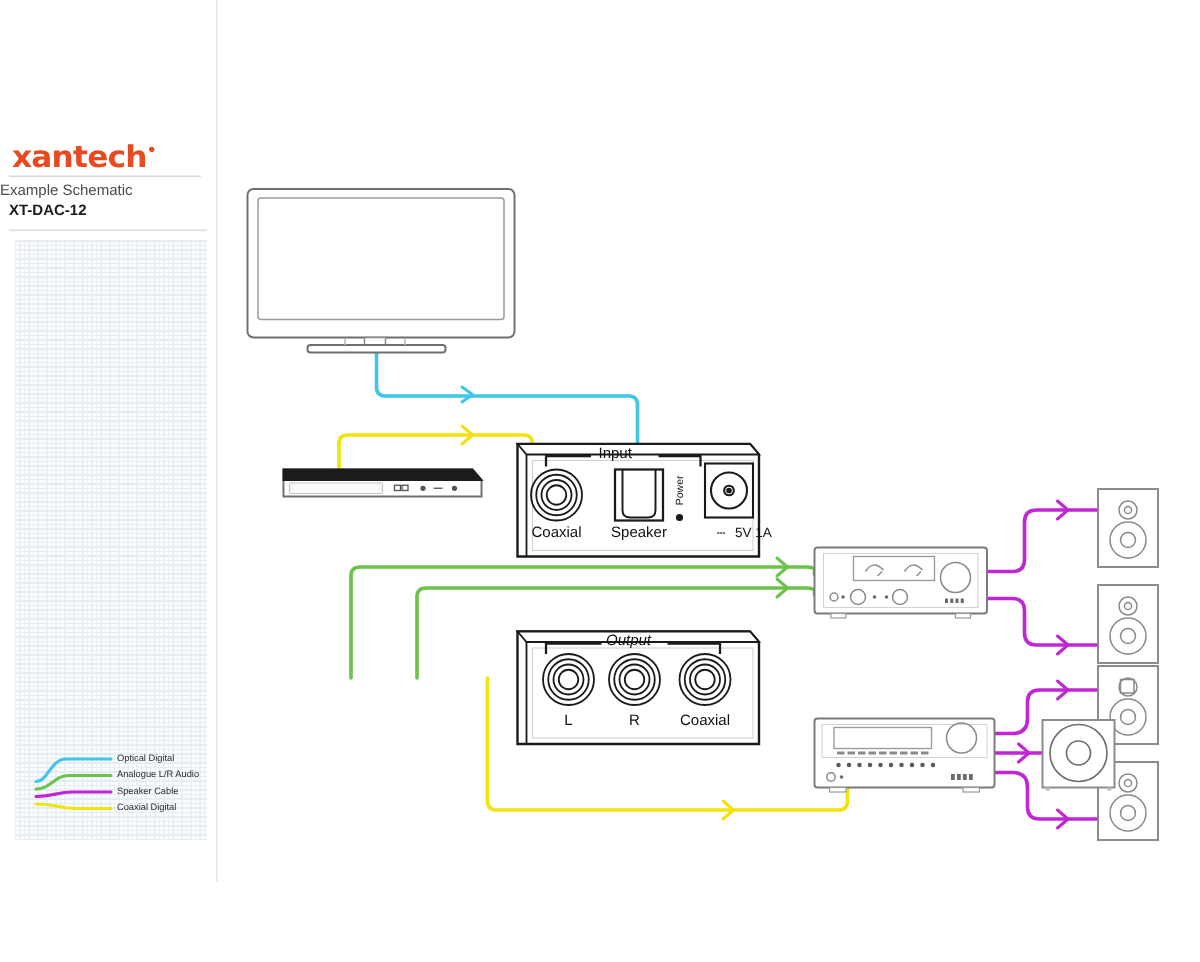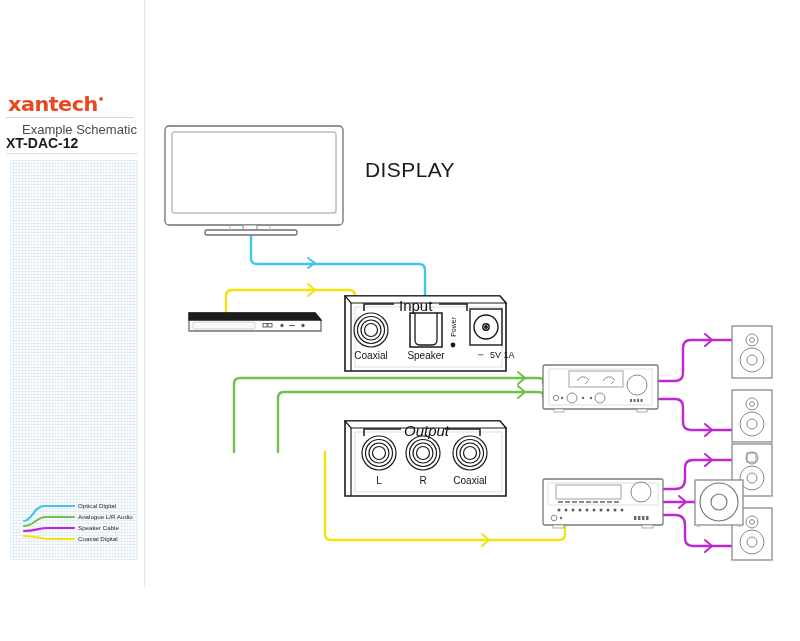--- a/index.html
+++ b/index.html
@@ -28,26 +28,26 @@
     color: #E8491E;
     transform: scaleX(1.04);
     transform-origin: left center;
   }
   #logo .dot { font-size: 10px; vertical-align: super; color:#E8491E; }
   #logo-rule {
     position: absolute; left: 6px; top: 117px; width: 128px; height: 1px;
     background: #d8d8d8;
   }
   #sub1 {
-    position: absolute; left: 22px; top: 122px;
-    font-size: 13px; color: #4a4a4a;
+    position: absolute; left: 0; top: 122px;
+    font-size: 10px; color: #4a4a4a;
   }
   #sub2 {
     position: absolute; left: 6px; top: 135px;
-    font-size: 14px; color: #1b1b1b; font-weight: bold;
+    font-size: 10px; color: #1b1b1b; font-weight: bold;
   }
   #sub-rule {
     position: absolute; left: 6px; top: 153px; width: 132px; height: 1px;
     background: #dedede;
   }
   #texture {
     position: absolute; left: 10px; top: 160px; width: 128px; height: 400px;
     background-color: #fbfdfe;
     background-image:
       repeating-linear-gradient(0deg,  #e3edf3 0px, #e3edf3 1px, transparent 1px, transparent 3px),
@@ -74,21 +74,21 @@
   .dev-label {
     position: absolute;
     font-family: "Liberation Sans", sans-serif;
     color: #111;
   }
   #display-text {
     left: 200px; top: 158px; width: 130px; text-align: center;
     font-size: 21px; letter-spacing: .4px; color:#1a1a1a;
   }
   .port-label { font-size: 10px; color:#111; }
-  .hdr-label  { font-size: 15px; color:#111; }
+  .hdr-label  { font-size: 10px; color:#111; }
   .pwr-label  { font-size: 7px; color:#111;padding-left:11px; }
   .vert { writing-mode: vertical-rl; transform: rotate(180deg); font-size:7px; color:#111; }
 </style>
 </head>
 <body>
 
 <div id="page">
 
   <div id="sidebar">
 
@@ -346,21 +346,20 @@
           <circle cx="574" cy="502" r="19" stroke="#6f6f6f" stroke-width="1.1"></circle>
           <circle cx="574" cy="502" r="8" stroke="#6f6f6f" stroke-width="1.1"></circle>
           <g fill="#bdbdbd" stroke="none">
             <rect x="552" y="525" width="3" height="2"></rect>
               <rect x="593" y="525" width="3" height="2"></rect>
           </g>
         </g>
       </g>
     </svg>
 
-    <div class="dev-label" id="display-text">DISPLAY</div>
 
     <div class="dev-label hdr-label" style="left:254px; top:297px;">Input</div>
     <div class="dev-label port-label" style="left:203px; top:350px; width:46px; text-align:center;">Coaxial</div>
     <div class="dev-label port-label" style="left:258px; top:350px; width:46px; text-align:center;">Speaker</div>
     <div class="dev-label vert" style="left:305px; top:317px;">Power</div>
     <div class="dev-label pwr-label" style="left:322px; top:351px; white-space:nowrap;">⎓</div>
     <div class="dev-label pwr-label" style="left:334px; top:350px; white-space:nowrap; font-size:9px;">5V 1A</div>
 
     <div class="dev-label hdr-label" style="left:259px; top:422px;font-style:italic;">Output</div>
     <div class="dev-label port-label" style="left:214px; top:475px; width:40px; text-align:center;">L</div>

